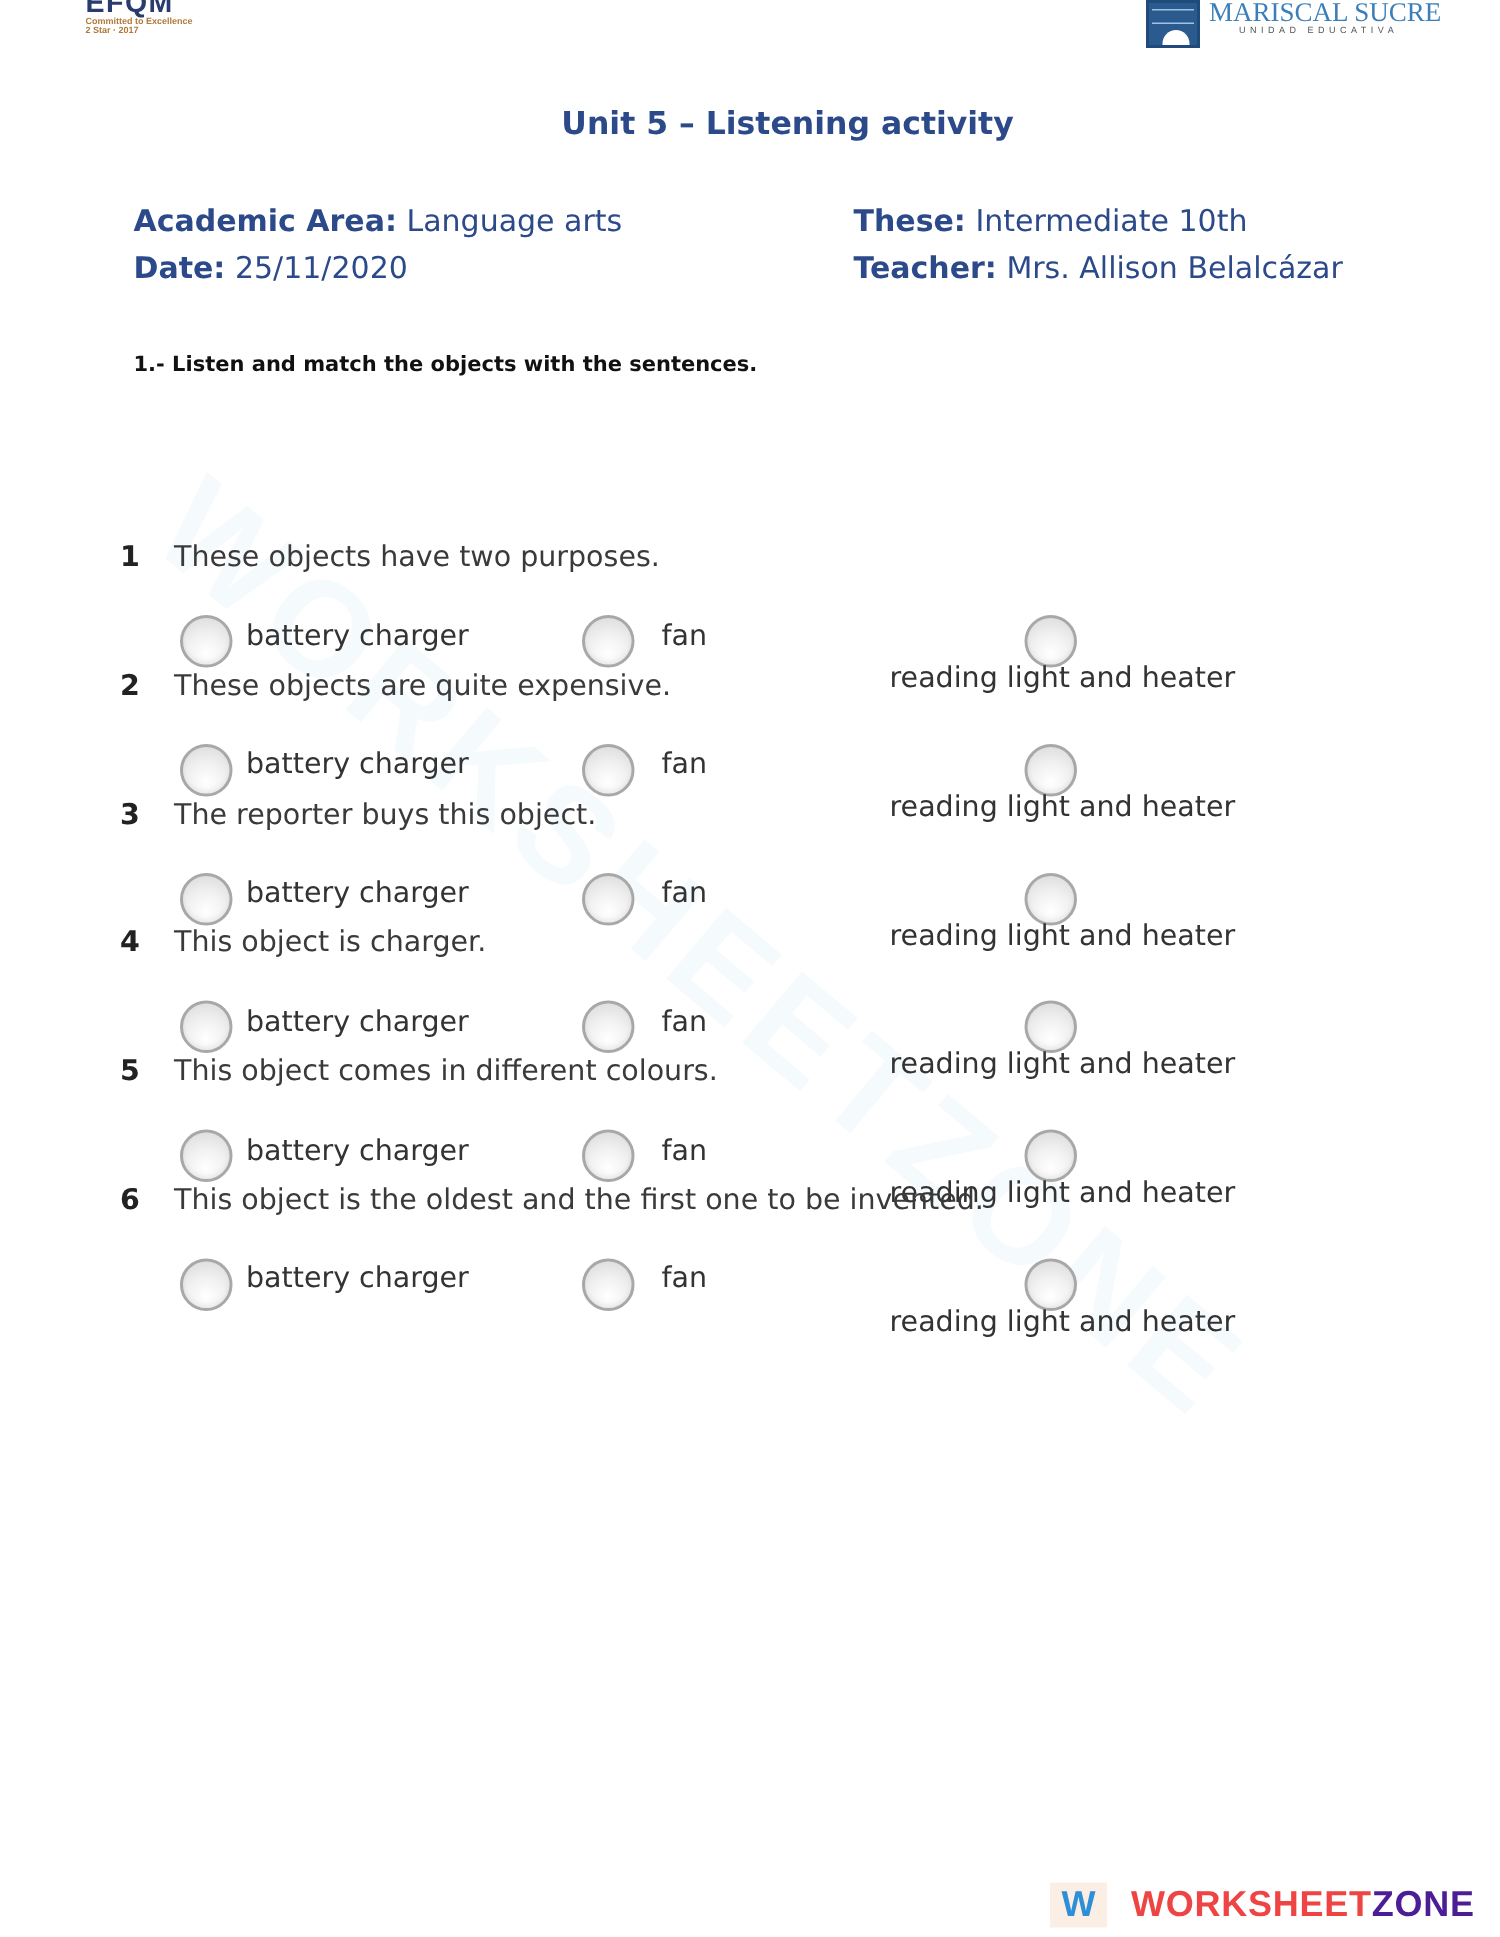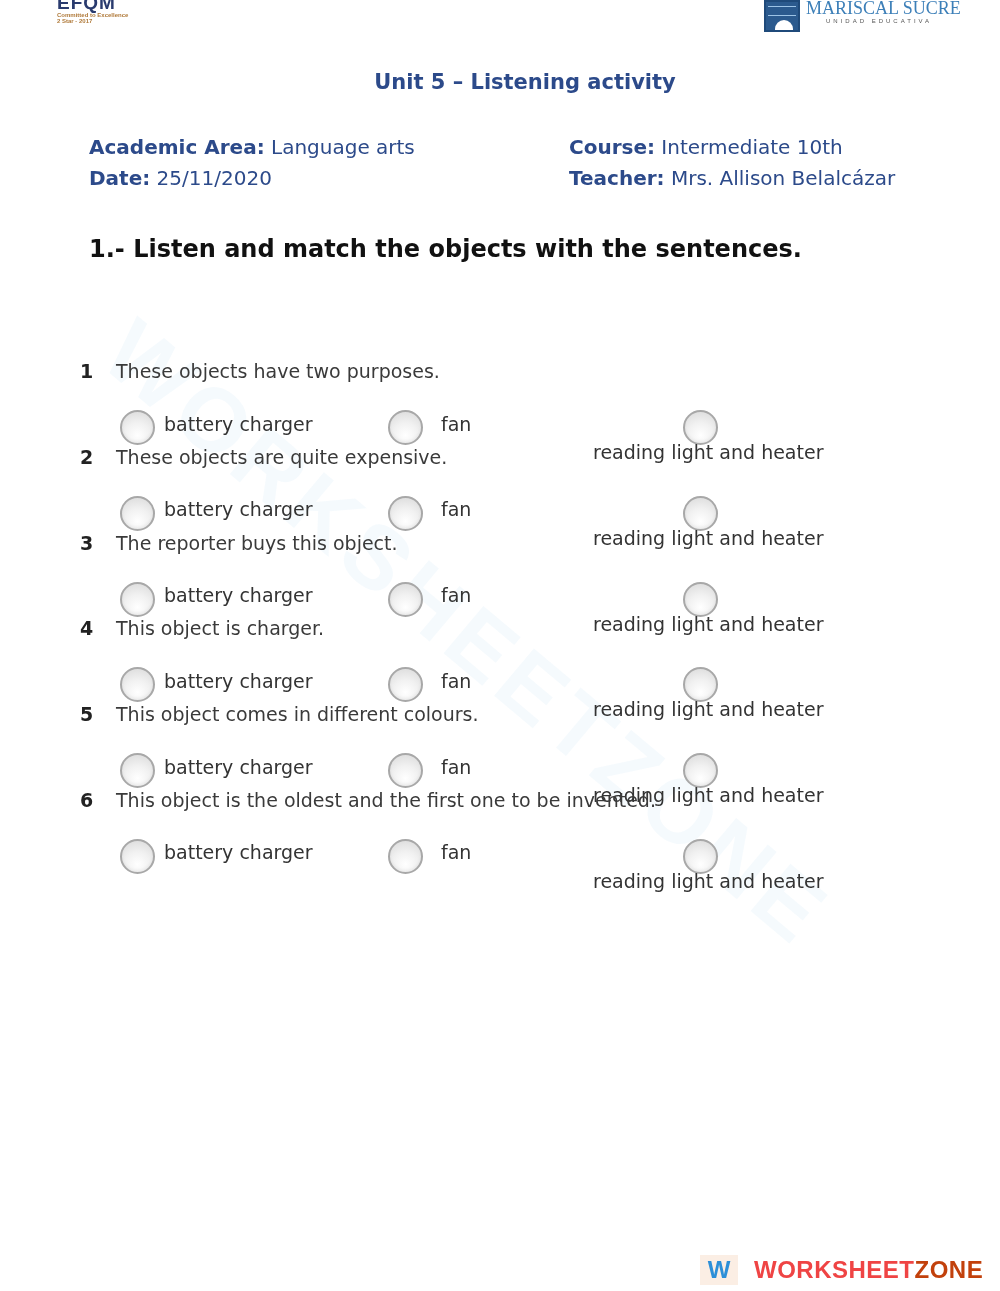--- a/index.html
+++ b/index.html
@@ -19,21 +19,21 @@
     .ms-text .name { font-family: "Liberation Serif", serif; font-size: 18px; color: #3c7fb8; line-height: 17px; }
     .ms-text .sub { font-family: "Liberation Sans", sans-serif; font-size: 6px; letter-spacing: 3px; color: #555; line-height: 8px; margin-left: 20px; }
 
     
     .title { position: absolute; left: 0; width: 1050px; top: 70px; text-align: center; font-family: "DejaVu Sans", sans-serif; font-weight: bold; font-size: 21px; color: #2c4a8a; }
     .meta { position: absolute; font-size: 20px; color: #2c4a8a; line-height: 31px; }
     .meta .lbl { font-weight: bold; }
     .meta-left { left: 89px; top: 132px; }
     .meta-right { left: 569px; top: 132px; }
 
-    .instruction { position: absolute; left: 89px; top: 235px; font-size: 24px; font-weight: bold; color: #111; }
+    .instruction { position: absolute; left: 89px; top: 235px; font-size: 14px; font-weight: bold; color: #111; }
 
     
     .watermark { position: absolute; left: 150px; top: 300px; width: 820px; height: 60px; transform: rotate(40deg); transform-origin: 0 0; font-family: "Liberation Sans", sans-serif; font-weight: bold; font-size: 90px; letter-spacing: 6px; color: rgba(120, 180, 230, 0.07); white-space: nowrap; pointer-events: none; }
 
     
     .questions { position: absolute; left: 80px; top: 360px; width: 860px; }
     .question { height: 85.8px; position: relative; }
     .q-head { position: absolute; left: 0; top: 0; font-size: 19px; color: #3a3a3a; white-space: nowrap; }
     .q-num { display: inline-block; width: 36px; font-weight: bold; color: #222; }
     .opts { position: absolute; left: 40px; top: 36px; width: 820px; height: 40px; }
@@ -45,21 +45,21 @@
     .opt-1 .text { margin-left: 18px; }
     .opt-2 { left: 458px; flex-direction: column; }
     .opt-2 .text { margin-left: 15px; }
 
     
     .wz { position: absolute; left: 700px; top: 1255px; display: flex; align-items: center; }
     .wz-icon { width: 38px; height: 30px; background: #fbeee4; display: flex; align-items: center; justify-content: center; font-family: "Liberation Sans", sans-serif; font-weight: bold; font-size: 24px; color: #e64c5a; }
     .wz-icon .w1 { color: #2d8fd8; }
     .wz-text { margin-left: 16px; font-family: "Liberation Sans", sans-serif; font-weight: bold; font-size: 24px; letter-spacing: 0.5px; }
     .wz-text .a { color: #ef4444; }
-    .wz-text .b { color: #c2410c; }
+    .wz-text .b { color: #4c1d95; }
   </style>
 </head>
 <body>
 
 <div class="efqm">
   <div class="big">EFQM</div>
   <div class="small">Committed to Excellence</div>
   <div class="small">2 Star · 2017</div>
 </div>
 
@@ -83,21 +83,21 @@
     <span class="lbl">Academic Area:</span>
     <span>Language arts</span>
   </div>
   <div>
     <span class="lbl">Date:</span>
     <span>25/11/2020</span>
   </div>
 </div>
 <div class="meta meta-right">
   <div>
-    <span class="lbl">Course:</span>
+    <span class="lbl">These:</span>
     <span>Intermediate 10th</span>
   </div>
   <div>
     <span class="lbl">Teacher:</span>
     <span>Mrs. Allison Belalcázar</span>
   </div>
 </div>
 
 <div class="instruction">1.- Listen and match the objects with the sentences.</div>
 

